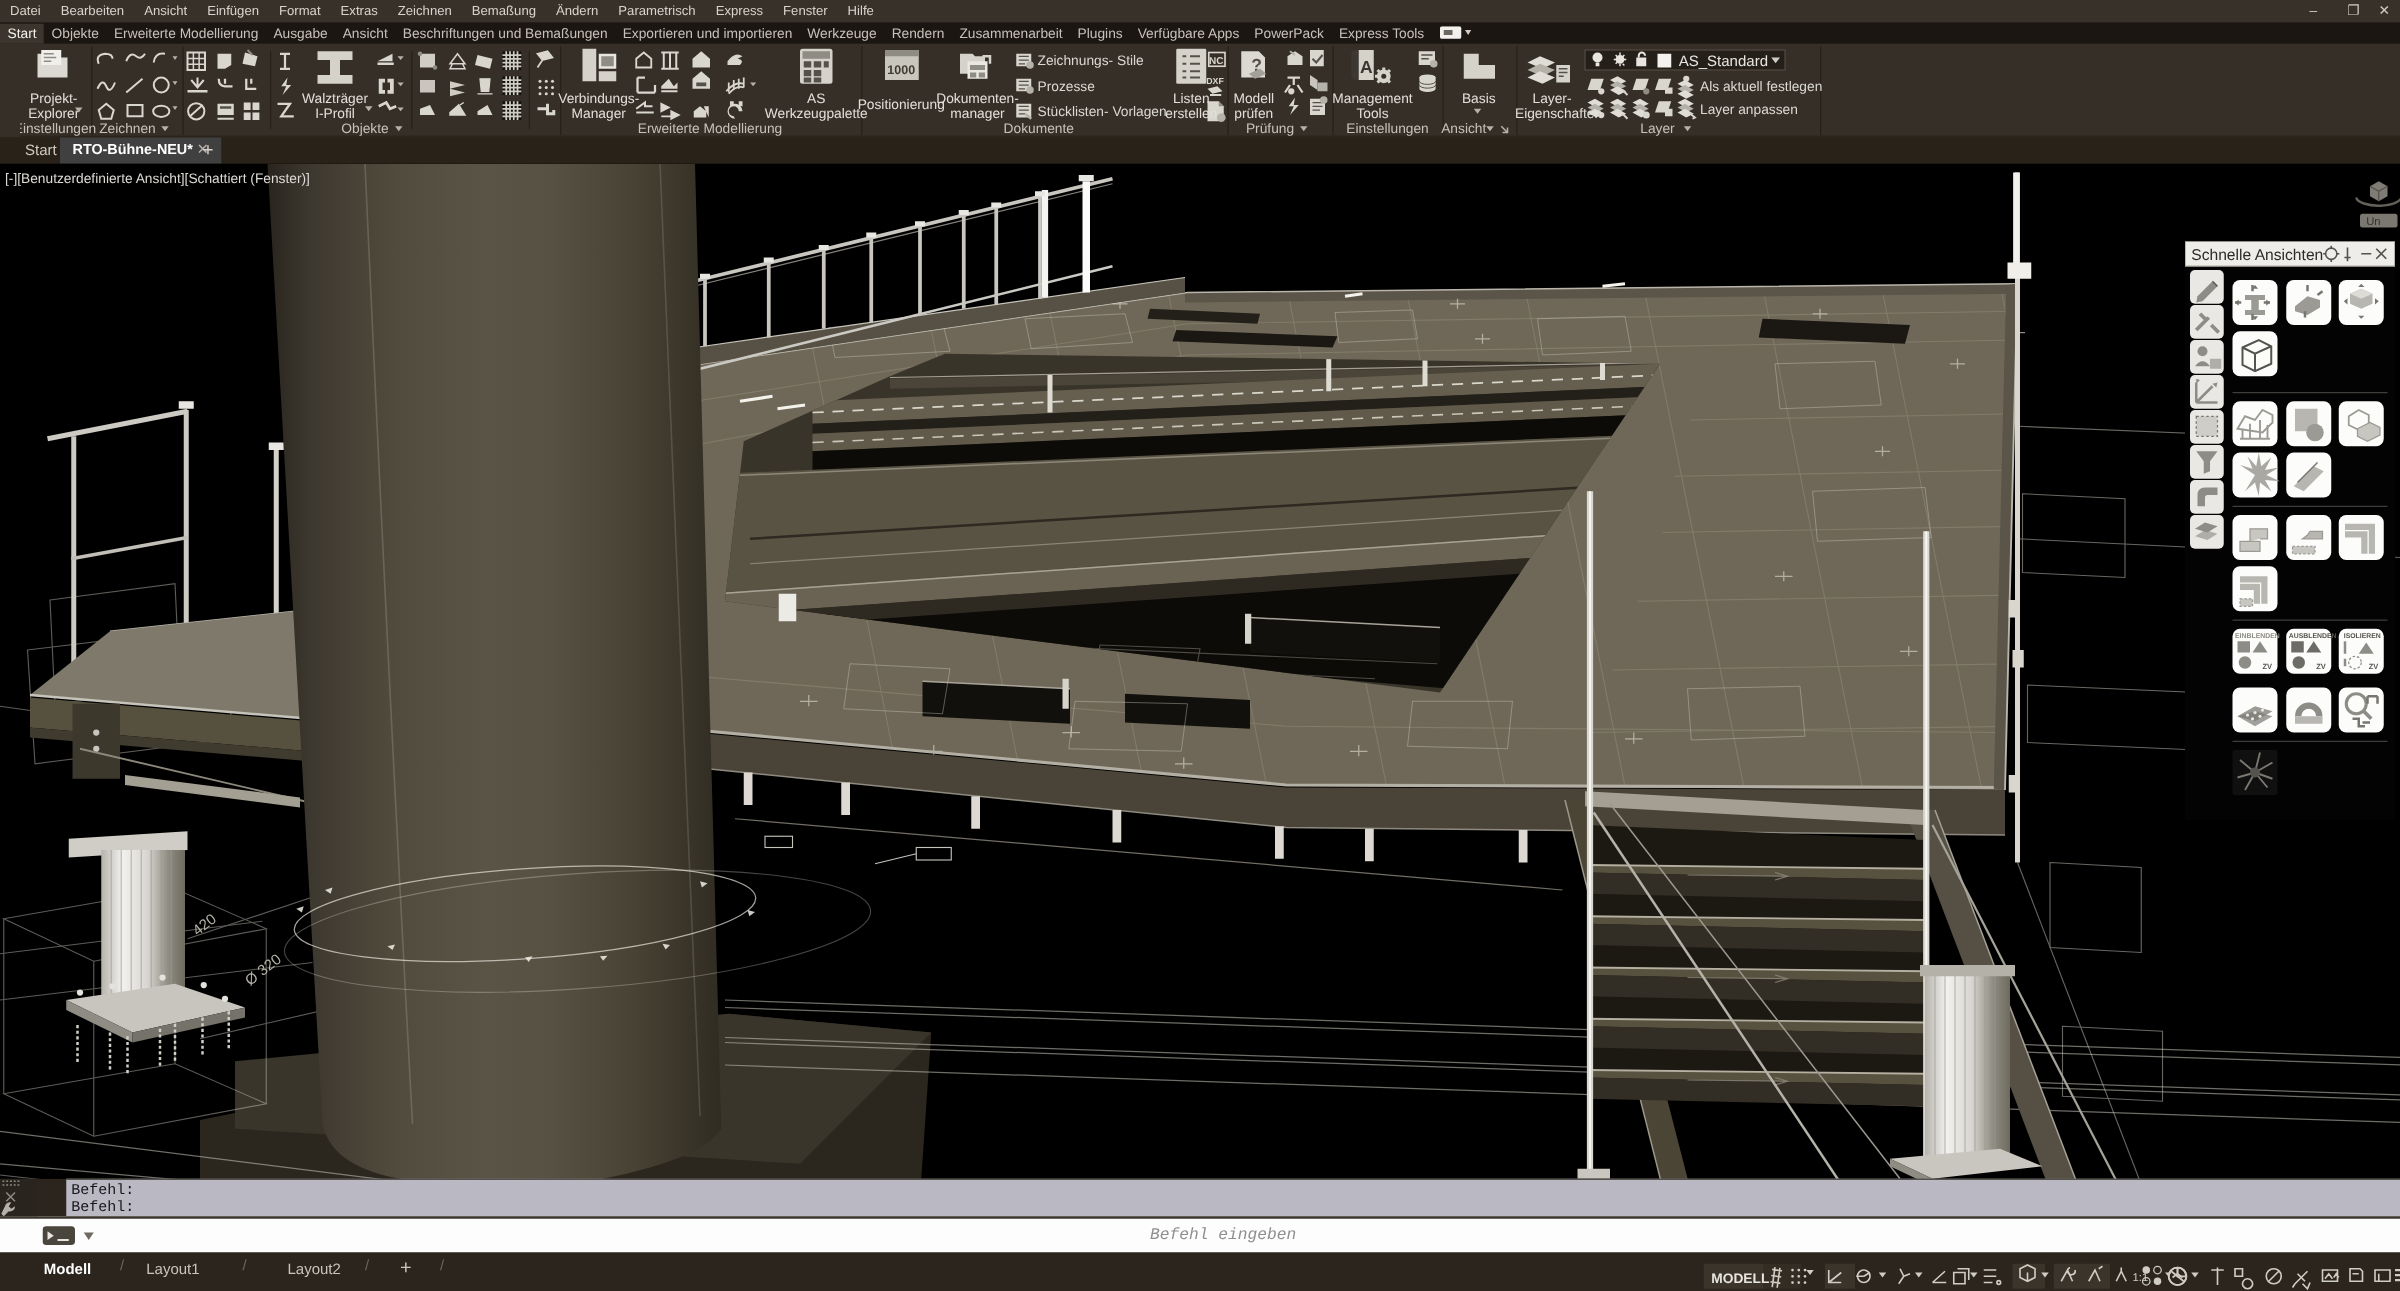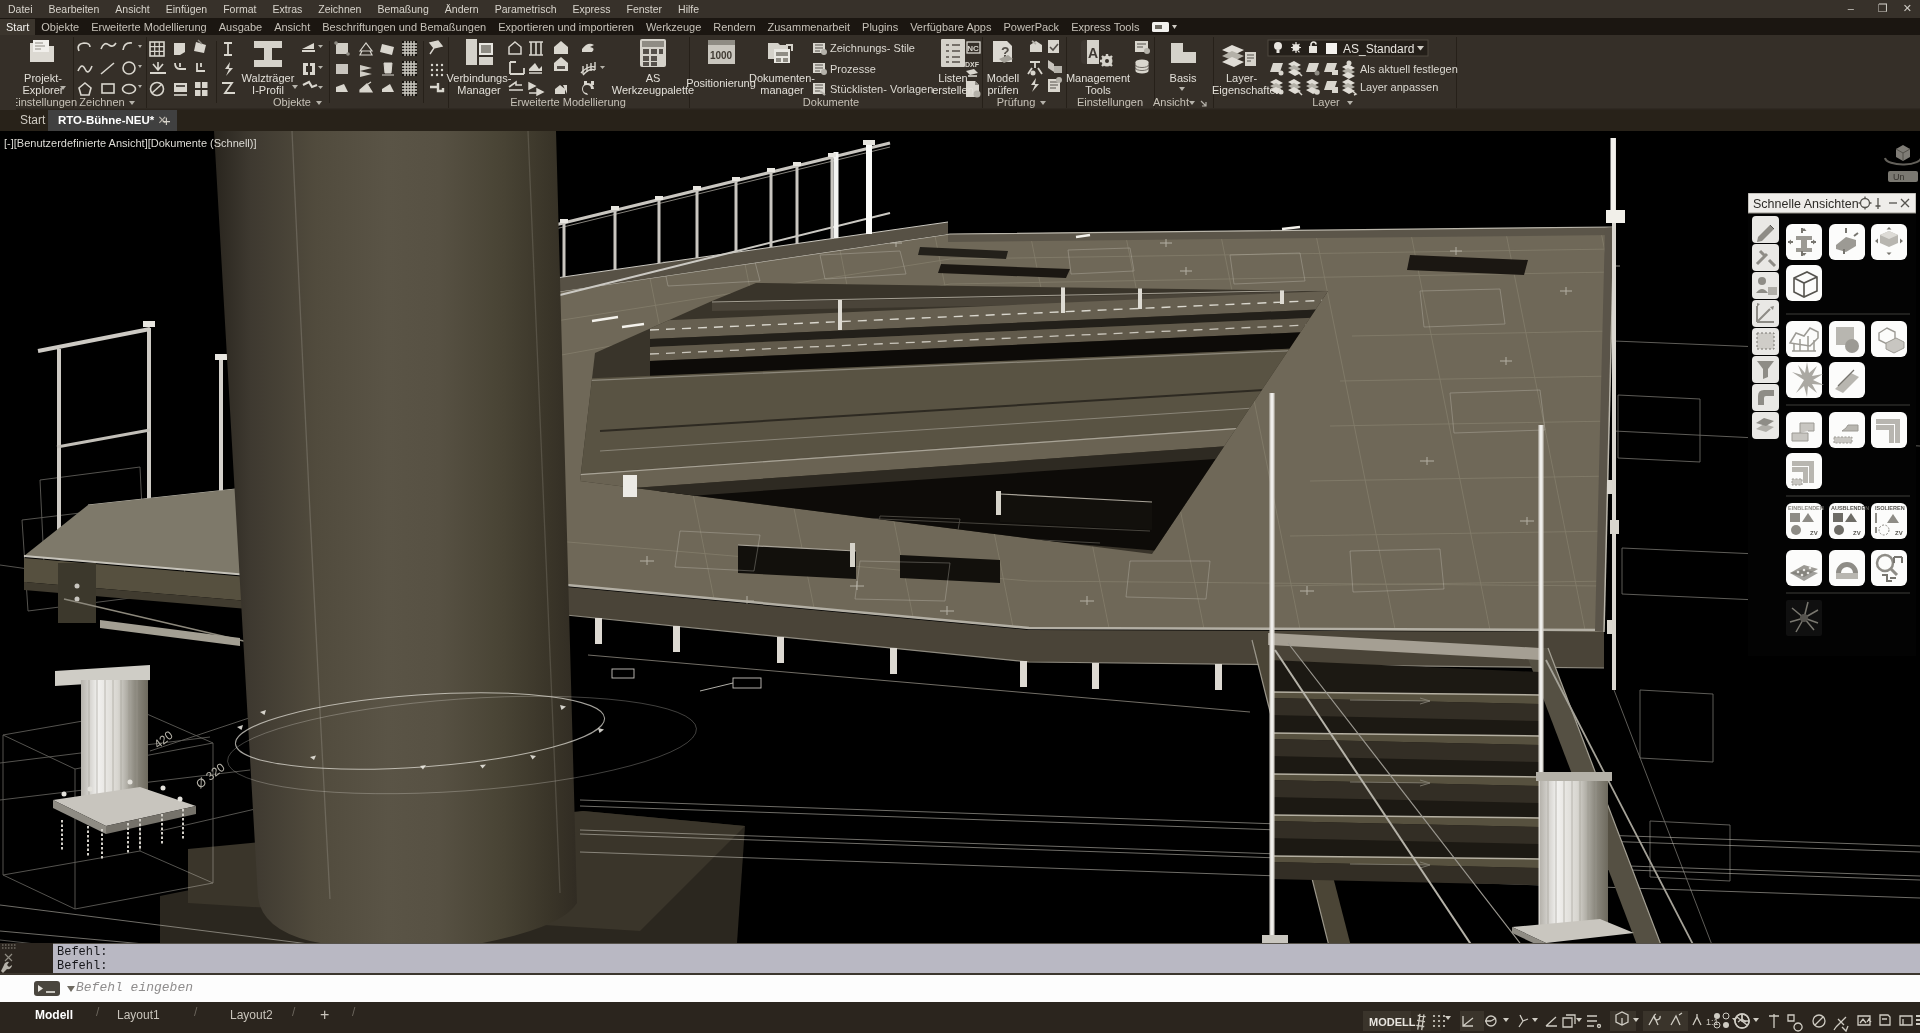--- a/index.html
+++ b/index.html
@@ -20,21 +20,21 @@
   #doctabs .dt{position:absolute;top:0;height:21px;line-height:21px;padding:0 10px;}
   #doctabs .dt.act{background:#404040;color:#fff;font-weight:bold;}
   
   #vp{left:0;top:131px;width:1920px;height:812px;background:#000;}
   #vplabel{position:absolute;left:4px;top:6px;color:#dddbd5;font-size:11px;}
   
   #palette{left:1748px;top:193px;width:168px;height:463px;}
   
   #cmdhist{left:30px;top:943px;width:1890px;height:30px;background:#b9b8c3;border-top:1px solid #56524b;color:#16161a;font-family:"Liberation Mono",monospace;font-size:12px;line-height:14px;padding:1px 0 0 4px;box-sizing:border-box;margin-left:23px;}
   #cmdside{left:0;top:943px;width:30px;height:30px;background:#2a241e;z-index:4;}
-  #cmdinput{left:0;top:973px;width:1920px;height:29px;background:#fdfdfd;border-top:2px solid #3c362e;box-sizing:border-box;color:#8f8d8d;font-family:"Liberation Mono",monospace;font-size:13px;font-style:italic;line-height:26px;padding-left:76px;}
+  #cmdinput{left:0;top:973px;width:1920px;height:29px;background:#fdfdfd;border-top:2px solid #3c362e;box-sizing:border-box;color:#8f8d8d;font-family:"Liberation Mono",monospace;font-size:13px;font-style:italic;line-height:26px;padding-left:37px;text-align:center;}
   
   #bottombar{left:0;top:1002px;width:1920px;height:31px;background:#2b251e;color:#c9c4bb;font-size:12px;}
   .ltab{position:absolute;top:3px;height:20px;line-height:20px;padding:0 12px;}
   .ltab.act{color:#fff;font-weight:bold;}
 </style>
 </head>
 <body>
 <div id="app">
   <div id="menubar" class="abs">
     <span class="mi">Datei</span><span class="mi">Bearbeiten</span><span class="mi">Ansicht</span><span class="mi">Einfügen</span><span class="mi">Format</span><span class="mi">Extras</span><span class="mi">Zeichnen</span><span class="mi">Bemaßung</span><span class="mi">Ändern</span><span class="mi">Parametrisch</span><span class="mi">Express</span><span class="mi">Fenster</span><span class="mi">Hilfe</span>
@@ -816,21 +816,21 @@
     </g>
 
     <g opacity="0.9">
       <path d="M1896,18 l7,-4 7,4 v8 l-7,4 -7,-4 z" fill="#8d8a83"></path>
       <path d="M1896,18 l7,4 7,-4 M1903,22 v8" stroke="#5d5a53" stroke-width="1" fill="none"></path>
       <path d="M1885,27 a18,7 0 1,0 36,-1" stroke="#6e6b64" stroke-width="2" fill="none"></path>
       <rect x="1888" y="40" width="30" height="11" rx="2" fill="#88857e"></rect>
       <text x="1893" y="49" font-size="9" fill="#3a3731" font-family="Liberation Sans">Un</text>
     </g>
   </svg>
-  <div id="vplabel">[-][Benutzerdefinierte Ansicht][Dokumente (Schnell)]</div>
+  <div id="vplabel">[-][Benutzerdefinierte Ansicht][Schattiert (Fenster)]</div>
   </div>
   <div id="palette" class="abs">
     <svg width="168" height="463" viewBox="0 0 168 463">
       <rect width="168" height="463" fill="#030303"></rect>
       <rect x="0" y="0" width="168" height="20" fill="#efedea"></rect>
       <rect x="0" y="0" width="168" height="20" fill="none" stroke="#97948c"></rect>
       <text x="5" y="15" font-size="12.5" fill="#2d2b27" font-family="Liberation Sans">Schnelle Ansichten</text>
       <g stroke="#55534e" stroke-width="1.3" fill="none">
         <circle cx="117" cy="10" r="4.5"></circle>
           <path d="M117,3.5 v2 M117,14.5 v2 M110.5,10 h2 M121.5,10 h2"></path>

